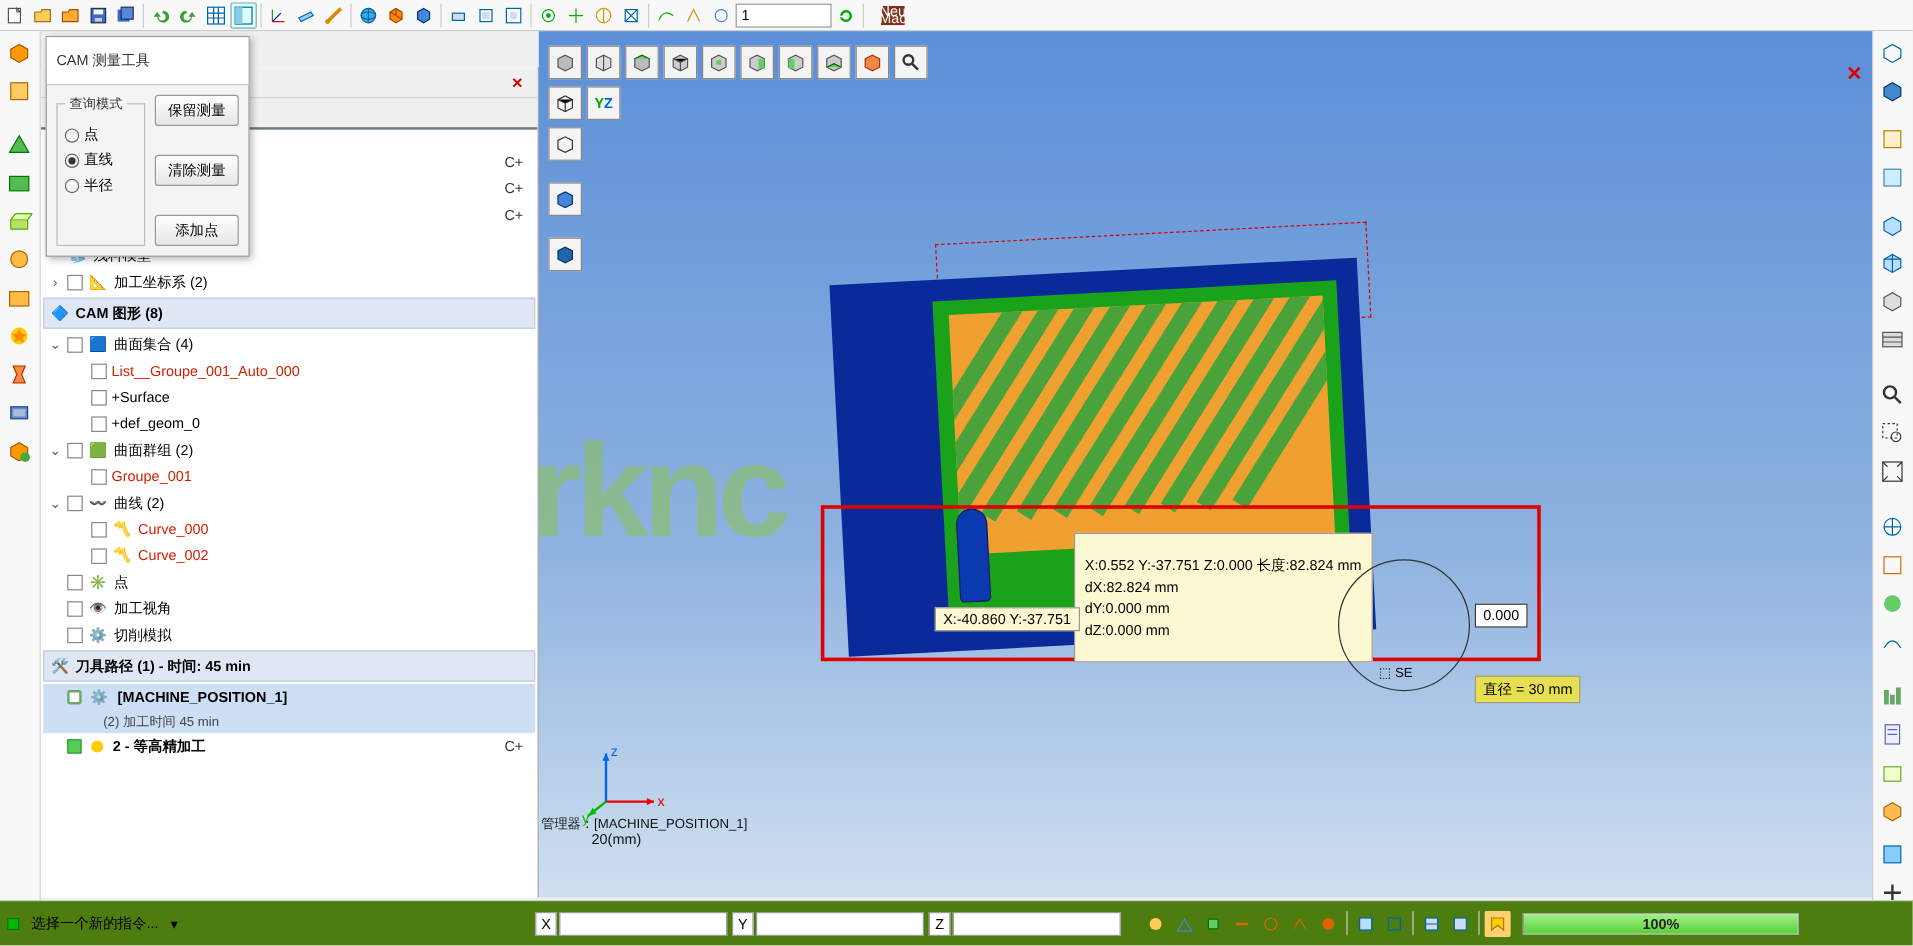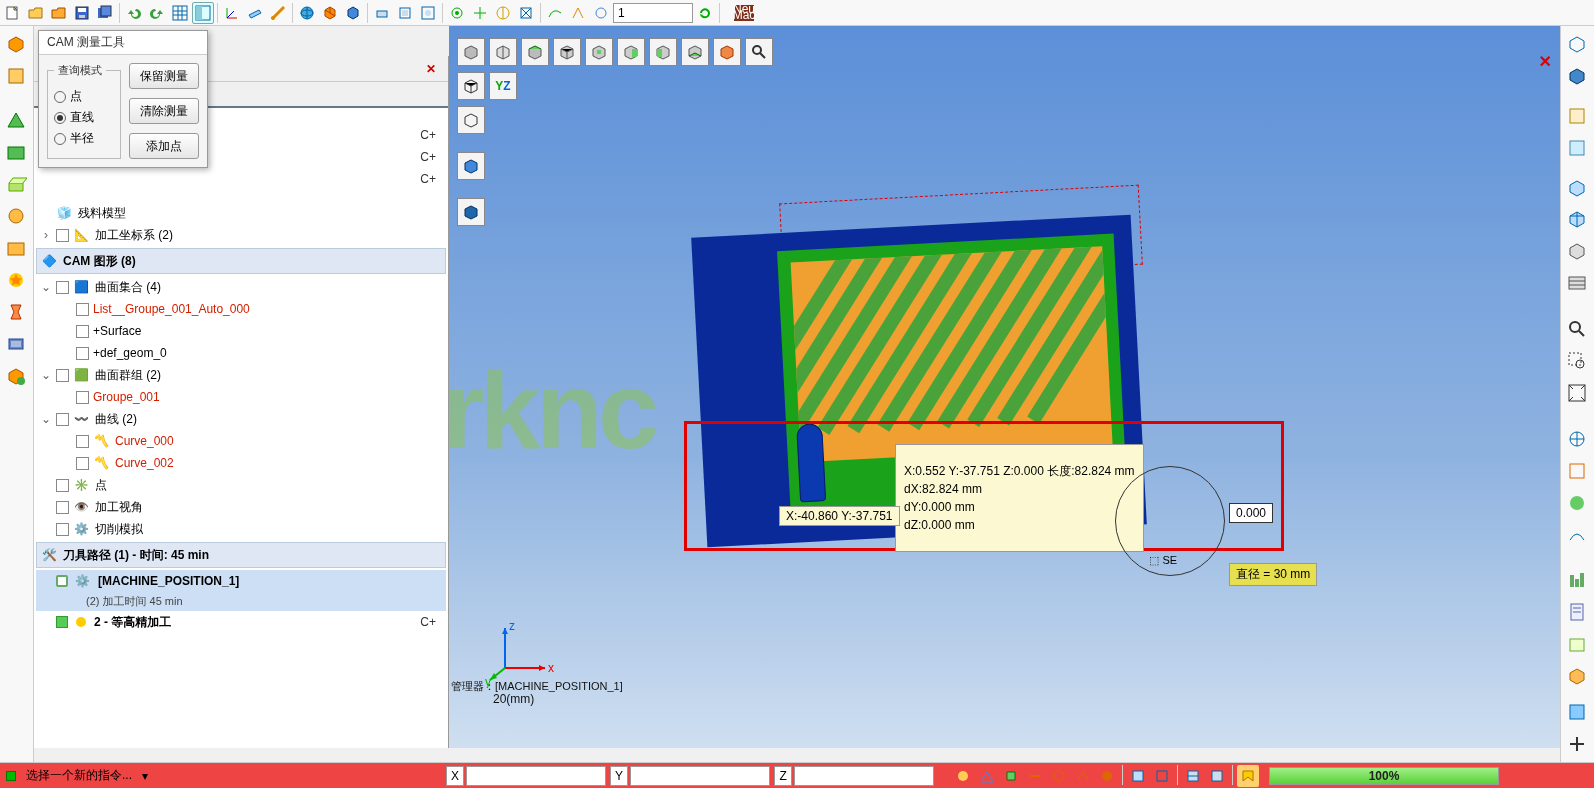--- a/index.html
+++ b/index.html
@@ -23,28 +23,28 @@
 .tree-row.sel{background:#cddff5}
 .tree-row .exp{width:12px;color:#666;cursor:pointer;text-align:center}
 .tree-row .chk{width:13px;height:13px;border:1px solid #888;background:#fff;cursor:pointer}
 .tree-row .ico{width:18px;height:18px;display:flex;align-items:center;justify-content:center}
 .tree-row .lbl{}
 .tree-row .lbl.red{color:#d02000}
 .tree-row .note{margin-left:auto;padding-right:10px;color:#333}
 .ind1{padding-left:20px}.ind2{padding-left:40px}
 
 .dialog{position:absolute;left:38px;top:30px;width:170px;background:#f4f4f4;border:1px solid #999;box-shadow:2px 2px 6px rgba(0,0,0,.3);z-index:50}
-.dlg-title{height:24px;background:#fff;border-bottom:1px solid #ccc;display:flex;align-items:center;padding:0 8px;color:#333}
+.dlg-title{height:40px;background:#fff;border-bottom:1px solid #ccc;display:flex;align-items:center;padding:0 8px;color:#333}
 .dlg-body{padding:8px;display:flex;gap:8px}
 .dlg-fieldset{border:1px solid #bbb;padding:6px;flex:1}
 .dlg-fieldset legend{font-size:11px;padding:0 4px;color:#333}
 .radio-row{display:flex;align-items:center;gap:4px;margin:4px 0;cursor:pointer}
 .radio-row .r{width:12px;height:12px;border:1px solid #666;border-radius:50%;display:flex;align-items:center;justify-content:center}
 .radio-row .r.on::after{content:"";width:6px;height:6px;background:#333;border-radius:50%}
-.dlg-btns{display:flex;flex-direction:column;gap:9px}
+.dlg-btns{display:flex;flex-direction:column;gap:24px}
 .dlg-btn{height:26px;min-width:66px;border:1px solid #999;background:linear-gradient(#fefefe,#e6e6e6);border-radius:3px;cursor:pointer;display:flex;align-items:center;justify-content:center;padding:0 10px}
 .dlg-foot{border-top:1px solid #ccc;padding:6px;display:flex;justify-content:flex-end}
 
 .viewport{position:absolute;left:449px;right:34px;top:26px;bottom:40px;background:linear-gradient(#5b8fd8 0%,#8fb3e0 60%,#cfdff0 100%);overflow:hidden}
 .view-toolbar{position:absolute;left:8px;top:12px;display:flex;gap:4px}
 .cube-btn{width:28px;height:28px;border:1px solid #888;background:#f4f4f4;display:flex;align-items:center;justify-content:center;cursor:pointer}
 .view-toolbar2{position:absolute;left:8px;top:46px;display:flex;gap:4px}
 .view-col{position:absolute;left:8px;top:80px;display:flex;flex-direction:column;gap:4px}
 .view-close{position:absolute;right:8px;top:26px;color:#d00;font-size:16px;font-weight:bold;cursor:pointer}
 
@@ -60,21 +60,21 @@
 .diam-tip{position:absolute;left:780px;top:537px;background:#e6e050;border:1px solid #999;padding:2px 6px;font-size:12px}
 .small-num{position:absolute;left:780px;top:477px;background:#fff;border:1px solid #333;padding:2px 6px;font-size:12px}
 .big-circ{position:absolute;left:666px;top:440px;width:110px;height:110px;border:1px solid #333;border-radius:50%}
 .cursor-se{position:absolute;left:700px;top:528px;font-size:11px;color:#000}
 .triad{position:absolute;left:36px;bottom:60px}
 .mgr-label{position:absolute;left:2px;bottom:54px;color:#111;font-size:11px}
 .scale-label{position:absolute;left:44px;bottom:42px;color:#111;font-size:12px}
 .watermark{position:absolute;left:-150px;top:320px;font-size:110px;font-weight:bold;color:rgba(140,200,50,.45);letter-spacing:-5px;pointer-events:none}
 .watermark2{position:absolute;left:540px;top:330px;font-size:64px;font-weight:bold;color:rgba(140,160,190,.35);letter-spacing:2px;pointer-events:none}
 
-.statusbar{position:absolute;left:0;right:0;bottom:0;height:26px;background:#ef4444;border-top:1px solid #ccc;display:flex;align-items:center;padding:0 2px;gap:4px}
+.statusbar{position:absolute;left:0;right:0;bottom:0;height:38px;background:#4d7c0f;border-top:1px solid #ccc;display:flex;align-items:center;padding:0 2px;gap:4px}
 .status-label{padding:0 6px;white-space:nowrap}
 .coord-box{display:flex;align-items:center;gap:2px}
 .coord-box .c-lbl{width:18px;text-align:center;border:1px solid #999;height:20px;line-height:18px;background:#fff}
 .coord-box .c-val{width:140px;height:20px;border:1px solid #999;background:#fff}
 .status-ico-group{display:flex;gap:2px}
 .progress-bar{width:230px;height:18px;border:1px solid #999;margin-left:6px;position:relative;background:#fff}
 .progress-bar .fill{position:absolute;inset:0;background:linear-gradient(#a0f088,#5ad038);display:flex;align-items:center;justify-content:center;color:#222;font-weight:bold}
 </style>
 </head>
 <body>

